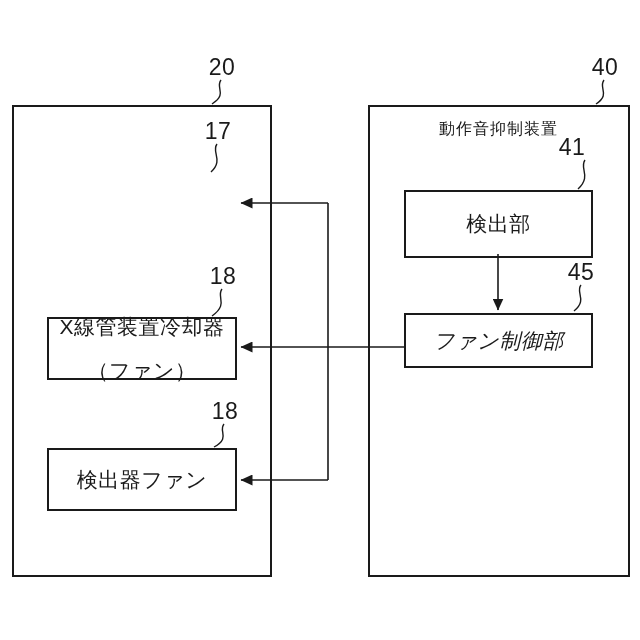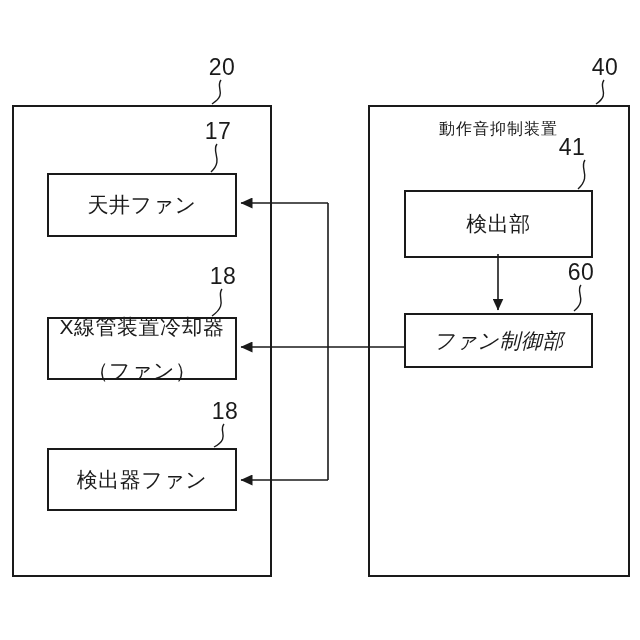--- a/index.html
+++ b/index.html
@@ -72,23 +72,20 @@
 </head>
 <body>
 
 <div id="figure">
 
   <div class="outer-box" id="box-room"></div>
   <div class="outer-box" id="box-suppressor"></div>
 
   <div class="group-title" id="title-suppressor">動作音抑制装置</div>
 
-  <div class="inner-box" id="box-ceiling-fan">
-    <span>天井ファン</span>
-  </div>
 
   <div class="inner-box" id="box-xray-cooler">
     <span>X線管装置冷却器</span>
     <span>（ファン）</span>
   </div>
 
   <div class="inner-box" id="box-detector-fan">
     <span>検出器ファン</span>
   </div>
 
@@ -99,21 +96,21 @@
   <div class="inner-box" id="box-fan-control">
     <span>ファン制御部</span>
   </div>
 
   <div class="ref-num" id="ref-20">20</div>
   <div class="ref-num" id="ref-40">40</div>
   <div class="ref-num" id="ref-17">17</div>
   <div class="ref-num" id="ref-18">18</div>
   <div class="ref-num" id="ref-19">18</div>
   <div class="ref-num" id="ref-41">41</div>
-  <div class="ref-num" id="ref-45">60</div>
+  <div class="ref-num" id="ref-45">45</div>
 
   <svg id="connector-layer" viewBox="0 0 640 640">
     <defs>
       <marker id="arrowhead" markerUnits="userSpaceOnUse" markerWidth="13" markerHeight="11" refX="11.5" refY="5.5" orient="auto">
         <path d="M0,0 L12,5.5 L0,11 Z" fill="#1a1a1a"></path>
       </marker>
     </defs>
 
     <line x1="498" y1="254" x2="498" y2="310" stroke="#1a1a1a" stroke-width="1.6" marker-end="url(#arrowhead)"></line>
 

